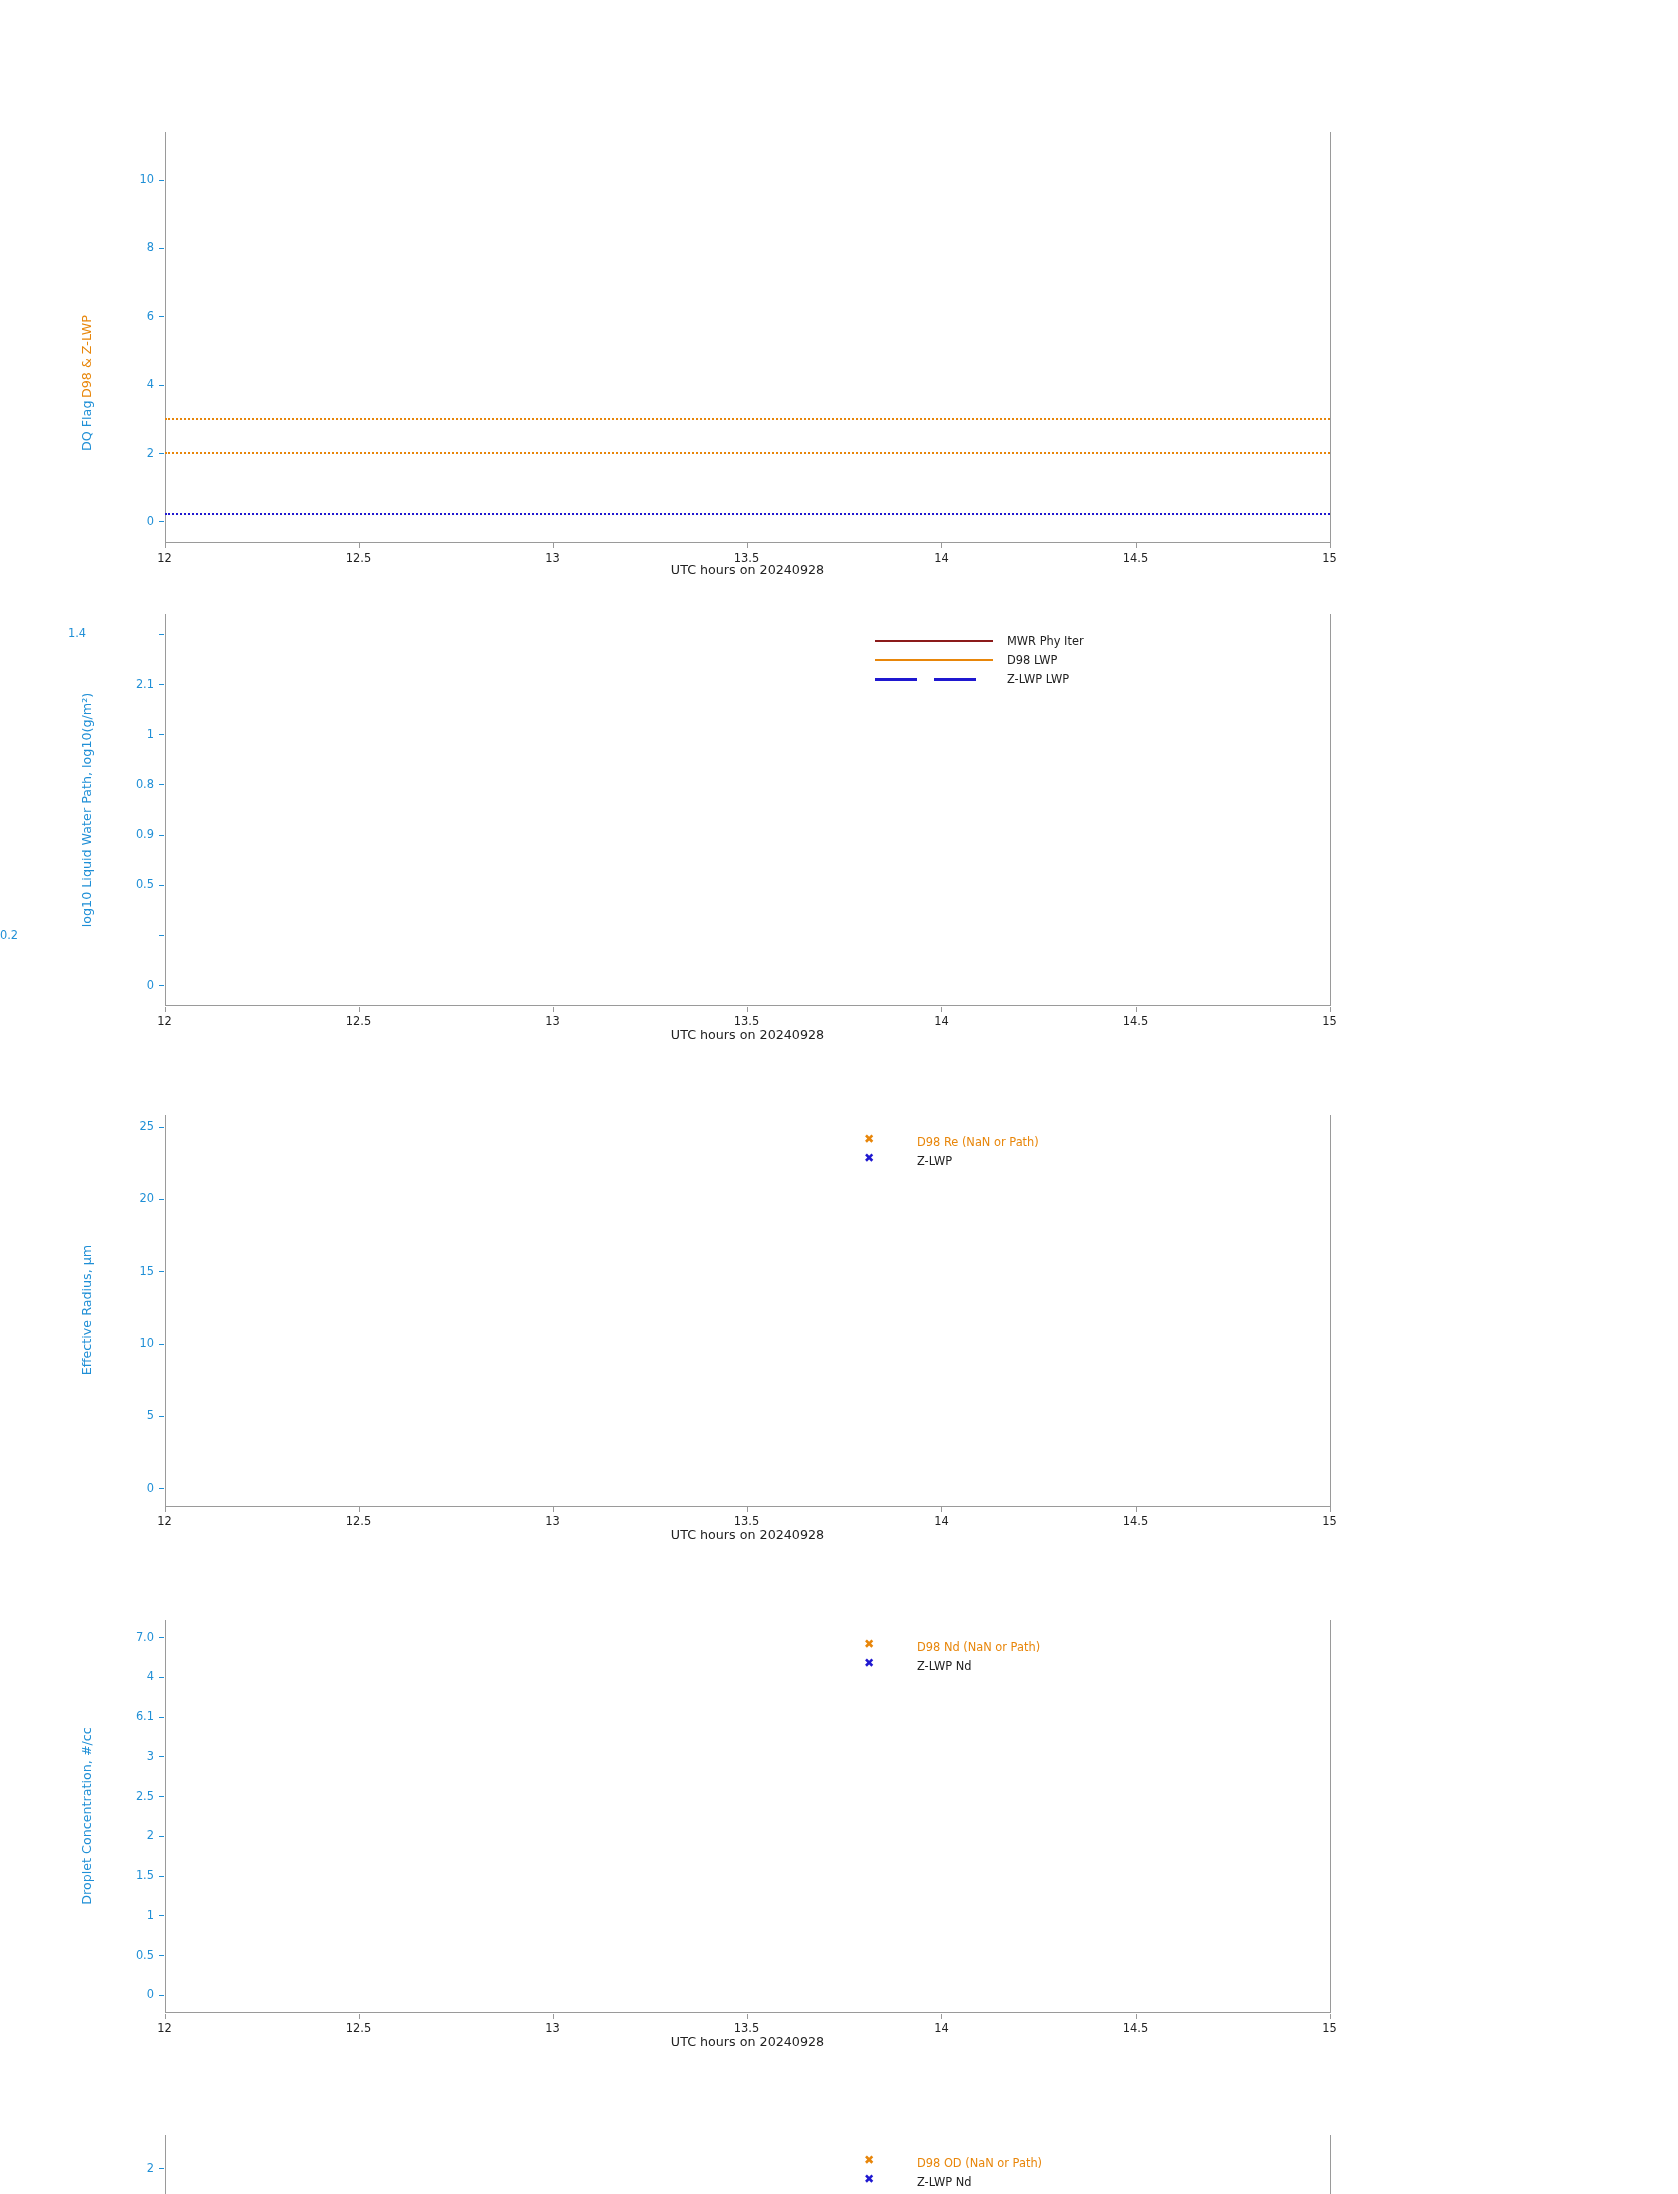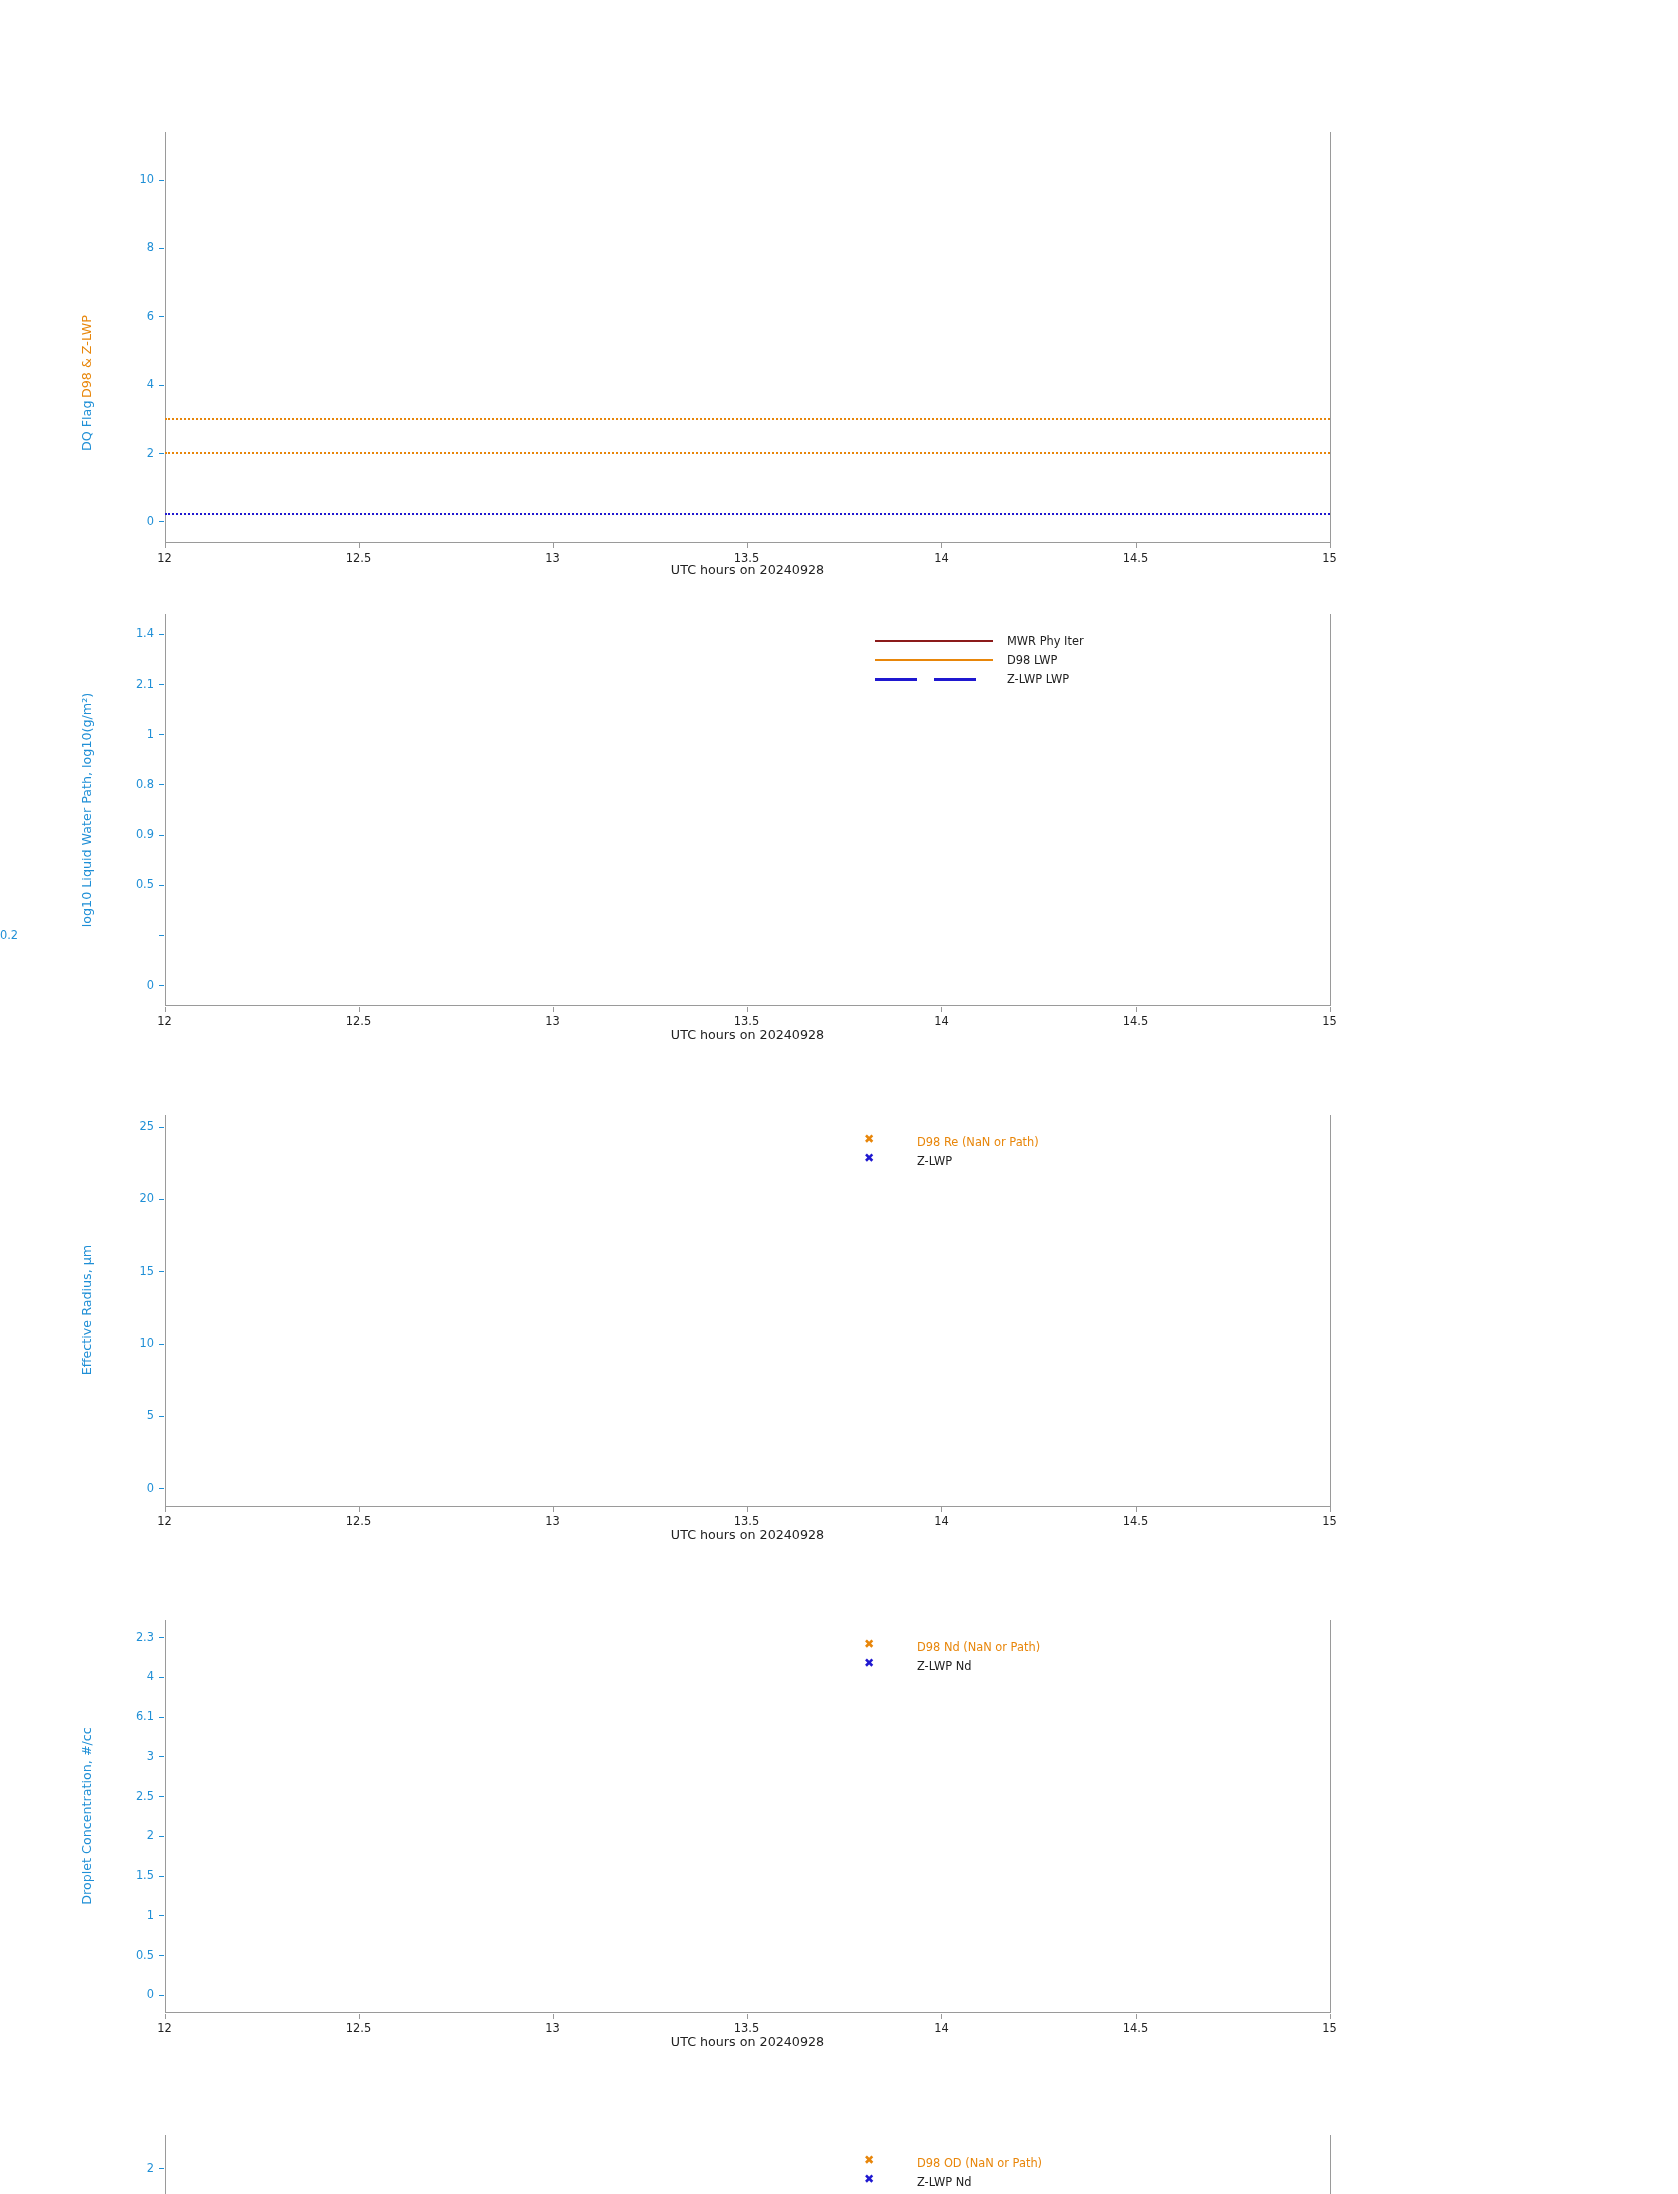--- a/index.html
+++ b/index.html
@@ -145,21 +145,21 @@
       <div class="ticklabel" style="left:0px;top:293px;width:154px;text-align:right;color:#1f8fd6;">0.5</div>
       <div class="tick" style="left:159px;top:251px;width:5.3px;height:1.3px;background:#1f8fd6;"></div>
       <div class="ticklabel" style="left:0px;top:243px;width:154px;text-align:right;color:#1f8fd6;">0.9</div>
       <div class="tick" style="left:159px;top:200px;width:5.3px;height:1.3px;background:#1f8fd6;"></div>
       <div class="ticklabel" style="left:0px;top:193px;width:154px;text-align:right;color:#1f8fd6;">0.8</div>
       <div class="tick" style="left:159px;top:150px;width:5.3px;height:1.3px;background:#1f8fd6;"></div>
       <div class="ticklabel" style="left:0px;top:143px;width:154px;text-align:right;color:#1f8fd6;">1</div>
       <div class="tick" style="left:159px;top:100px;width:5.3px;height:1.3px;background:#1f8fd6;"></div>
       <div class="ticklabel" style="left:0px;top:93px;width:154px;text-align:right;color:#1f8fd6;">2.1</div>
       <div class="tick" style="left:159px;top:50px;width:5.3px;height:1.3px;background:#1f8fd6;"></div>
-      <div class="ticklabel" style="left:0px;top:42px;width:154px;text-align:right;color:#1f8fd6;">1.4</div>
+      <div class="ticklabel" style="left:0px;top:42px;width:154px;text-align:center;color:#1f8fd6;">1.4</div>
       <div class="tick" style="left:165px;top:423px;width:1.3px;height:5.3px;background:#9a9a9a;"></div>
       <div class="ticklabel x" style="left:112px;top:430px;width:105px;text-align:center;">12</div>
       <div class="tick" style="left:359px;top:423px;width:1.3px;height:5.3px;background:#9a9a9a;"></div>
       <div class="ticklabel x" style="left:306px;top:430px;width:105px;text-align:center;">12.5</div>
       <div class="tick" style="left:553px;top:423px;width:1.3px;height:5.3px;background:#9a9a9a;"></div>
       <div class="ticklabel x" style="left:500px;top:430px;width:105px;text-align:center;">13</div>
       <div class="tick" style="left:747px;top:423px;width:1.3px;height:5.3px;background:#9a9a9a;"></div>
       <div class="ticklabel x" style="left:694px;top:430px;width:105px;text-align:center;">13.5</div>
       <div class="tick" style="left:941px;top:423px;width:1.3px;height:5.3px;background:#9a9a9a;"></div>
       <div class="ticklabel x" style="left:889px;top:430px;width:105px;text-align:center;">14</div>
@@ -246,21 +246,21 @@
       <div class="ticklabel" style="left:0px;top:226px;width:154px;text-align:right;color:#1f8fd6;">2</div>
       <div class="tick" style="left:159px;top:194px;width:5.3px;height:1.3px;background:#1f8fd6;"></div>
       <div class="ticklabel" style="left:0px;top:187px;width:154px;text-align:right;color:#1f8fd6;">2.5</div>
       <div class="tick" style="left:159px;top:154px;width:5.3px;height:1.3px;background:#1f8fd6;"></div>
       <div class="ticklabel" style="left:0px;top:147px;width:154px;text-align:right;color:#1f8fd6;">3</div>
       <div class="tick" style="left:159px;top:115px;width:5.3px;height:1.3px;background:#1f8fd6;"></div>
       <div class="ticklabel" style="left:0px;top:107px;width:154px;text-align:right;color:#1f8fd6;">6.1</div>
       <div class="tick" style="left:159px;top:75px;width:5.3px;height:1.3px;background:#1f8fd6;"></div>
       <div class="ticklabel" style="left:0px;top:67px;width:154px;text-align:right;color:#1f8fd6;">4</div>
       <div class="tick" style="left:159px;top:35px;width:5.3px;height:1.3px;background:#1f8fd6;"></div>
-      <div class="ticklabel" style="left:0px;top:27.6px;width:154px;text-align:right;color:#1f8fd6;">2.3</div>
+      <div class="ticklabel" style="left:0px;top:27.6px;width:154px;text-align:right;color:#1f8fd6;">7.0</div>
       <div class="tick" style="left:165px;top:412px;width:1.3px;height:5.3px;background:#9a9a9a;"></div>
       <div class="ticklabel x" style="left:112px;top:419px;width:105px;text-align:center;">12</div>
       <div class="tick" style="left:359px;top:412px;width:1.3px;height:5.3px;background:#9a9a9a;"></div>
       <div class="ticklabel x" style="left:306px;top:419px;width:105px;text-align:center;">12.5</div>
       <div class="tick" style="left:553px;top:412px;width:1.3px;height:5.3px;background:#9a9a9a;"></div>
       <div class="ticklabel x" style="left:500px;top:419px;width:105px;text-align:center;">13</div>
       <div class="tick" style="left:747px;top:412px;width:1.3px;height:5.3px;background:#9a9a9a;"></div>
       <div class="ticklabel x" style="left:694px;top:419px;width:105px;text-align:center;">13.5</div>
       <div class="tick" style="left:941px;top:412px;width:1.3px;height:5.3px;background:#9a9a9a;"></div>
       <div class="ticklabel x" style="left:889px;top:419px;width:105px;text-align:center;">14</div>

